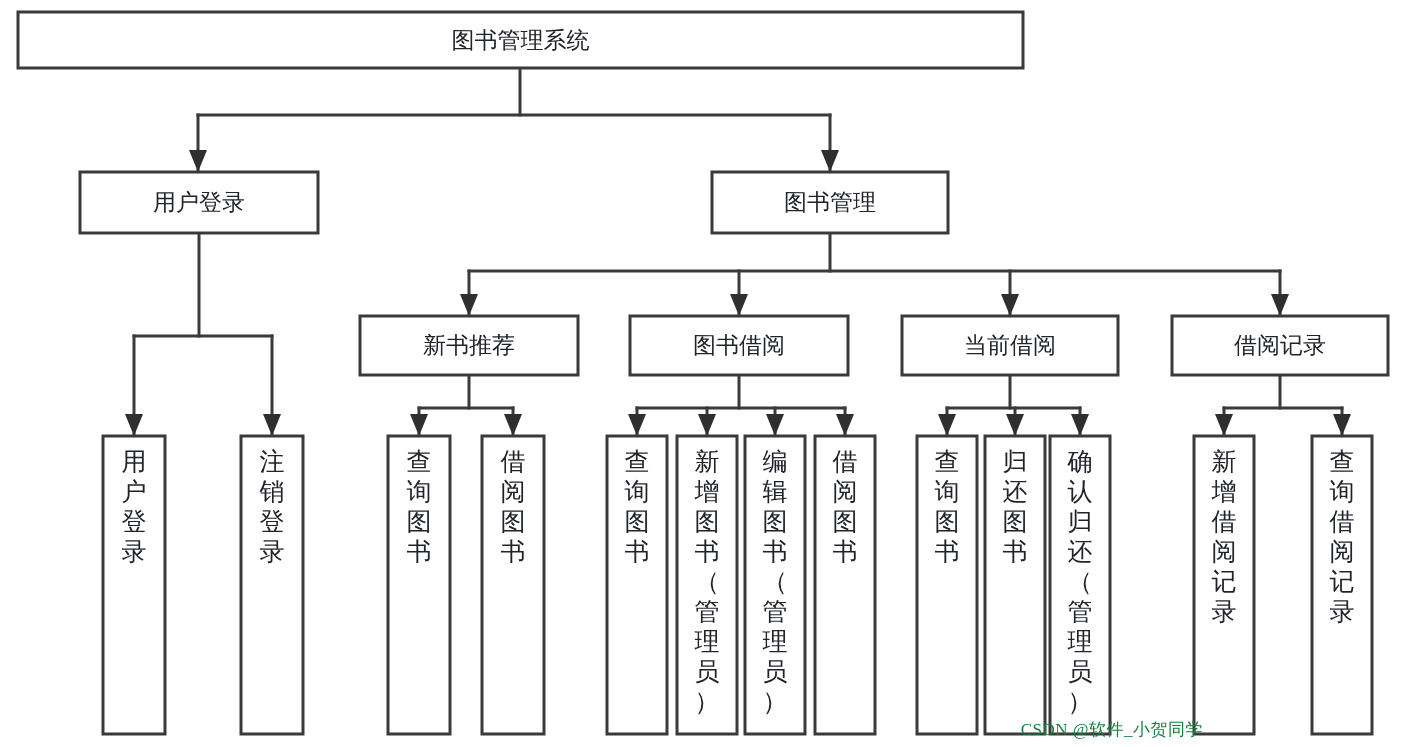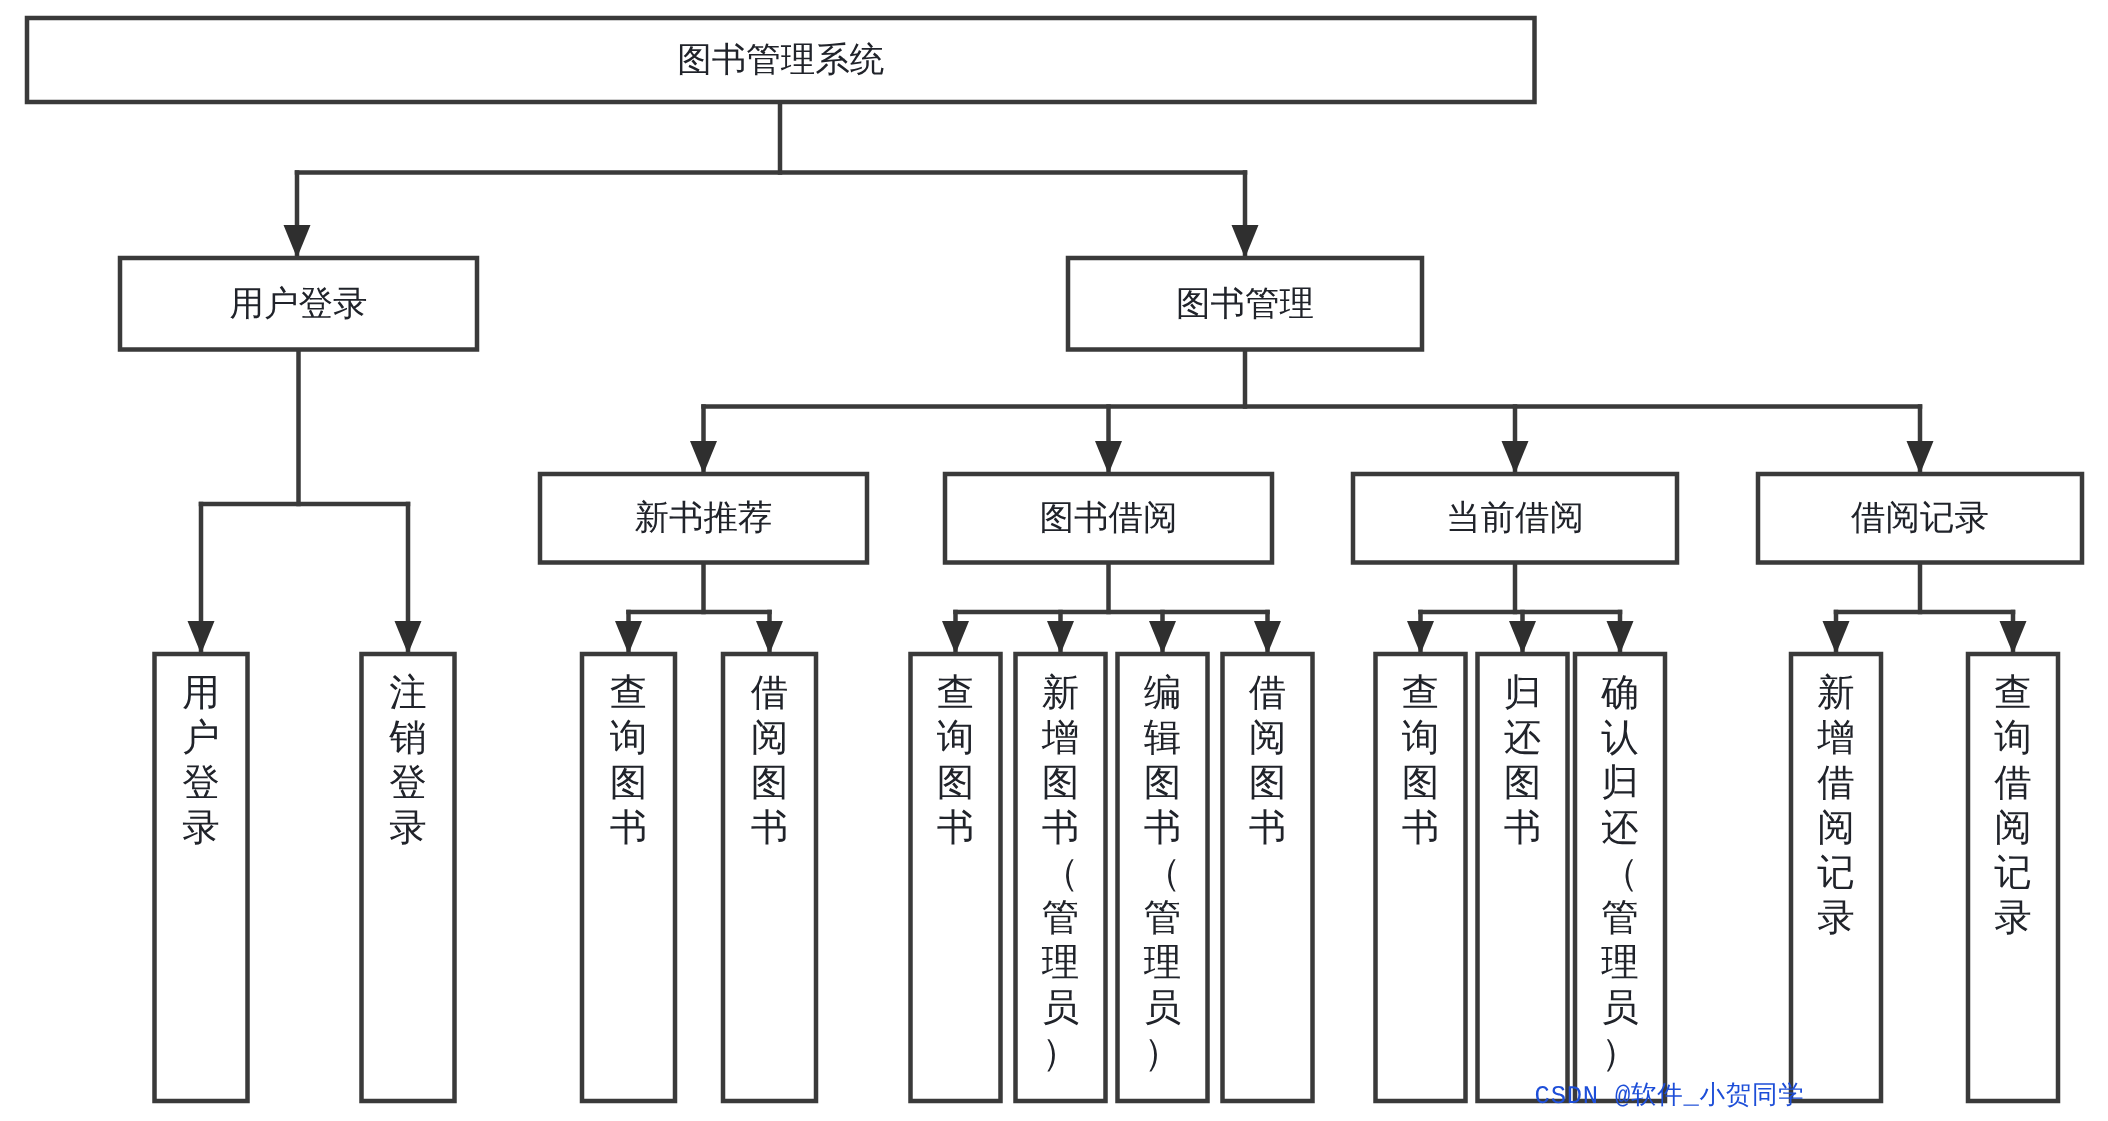--- a/index.html
+++ b/index.html
@@ -53,23 +53,23 @@
   .node-label-vertical {
     fill: #20232a;
     font-family: "DejaVu Sans", "Liberation Sans", sans-serif;
     font-size: 25px;
     text-anchor: middle;
   }
   .watermark {
     position: absolute;
     right: 10px;
     bottom: 6px;
-    color: #1d4ed8;
+    color: #15803d;
     font-size: 17px;
-    font-family: Liberation Mono, monospace;
+    font-family: Liberation Serif, serif;
     white-space: nowrap;
     letter-spacing: 0.5px;
     pointer-events: none;
   }
 </style>
 </head>
 <body>
 
 <div id="diagram-root">
   <svg id="flow" viewBox="0 0 1405 747">

